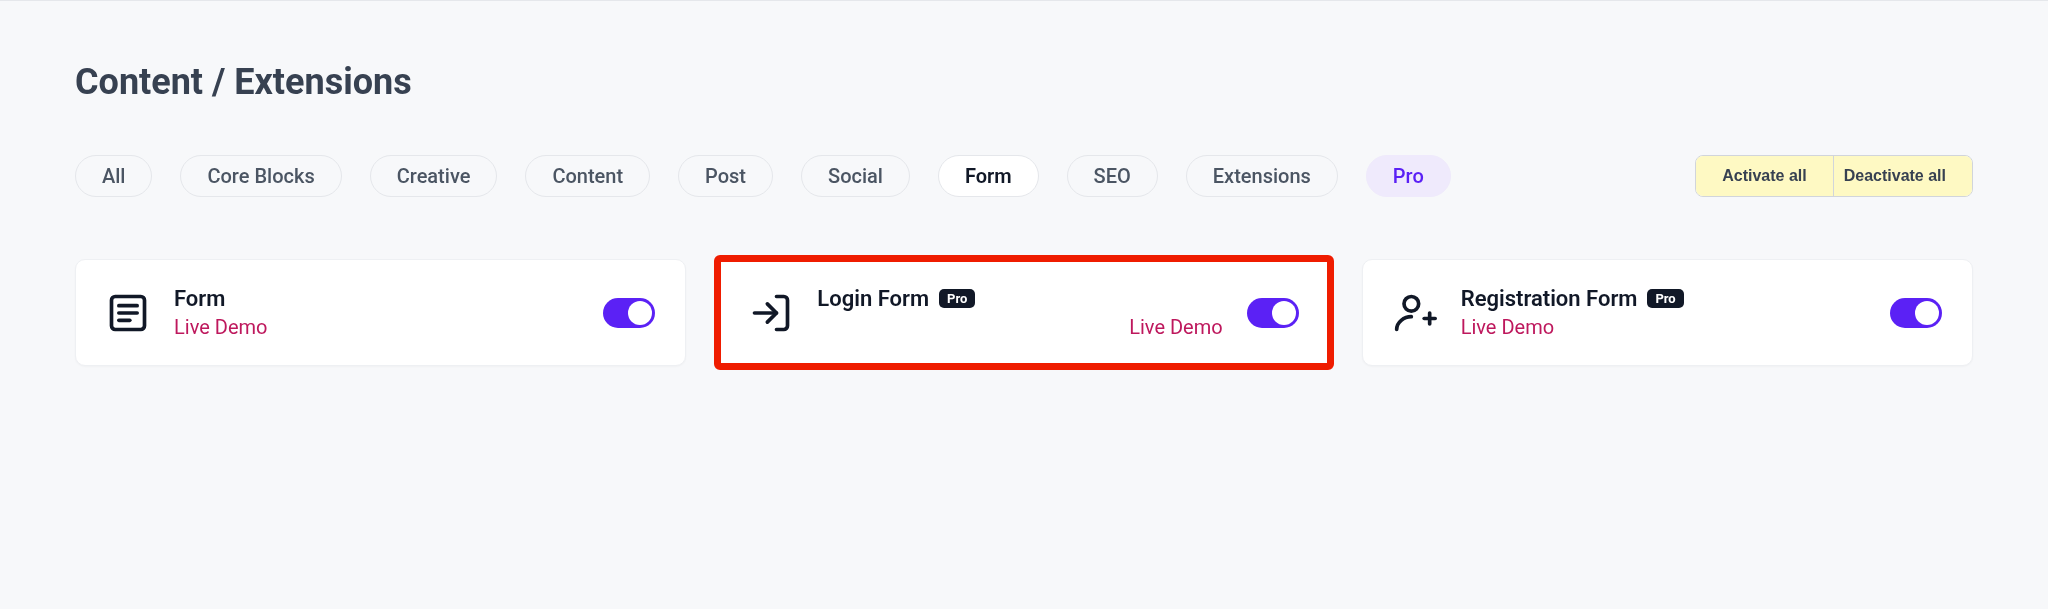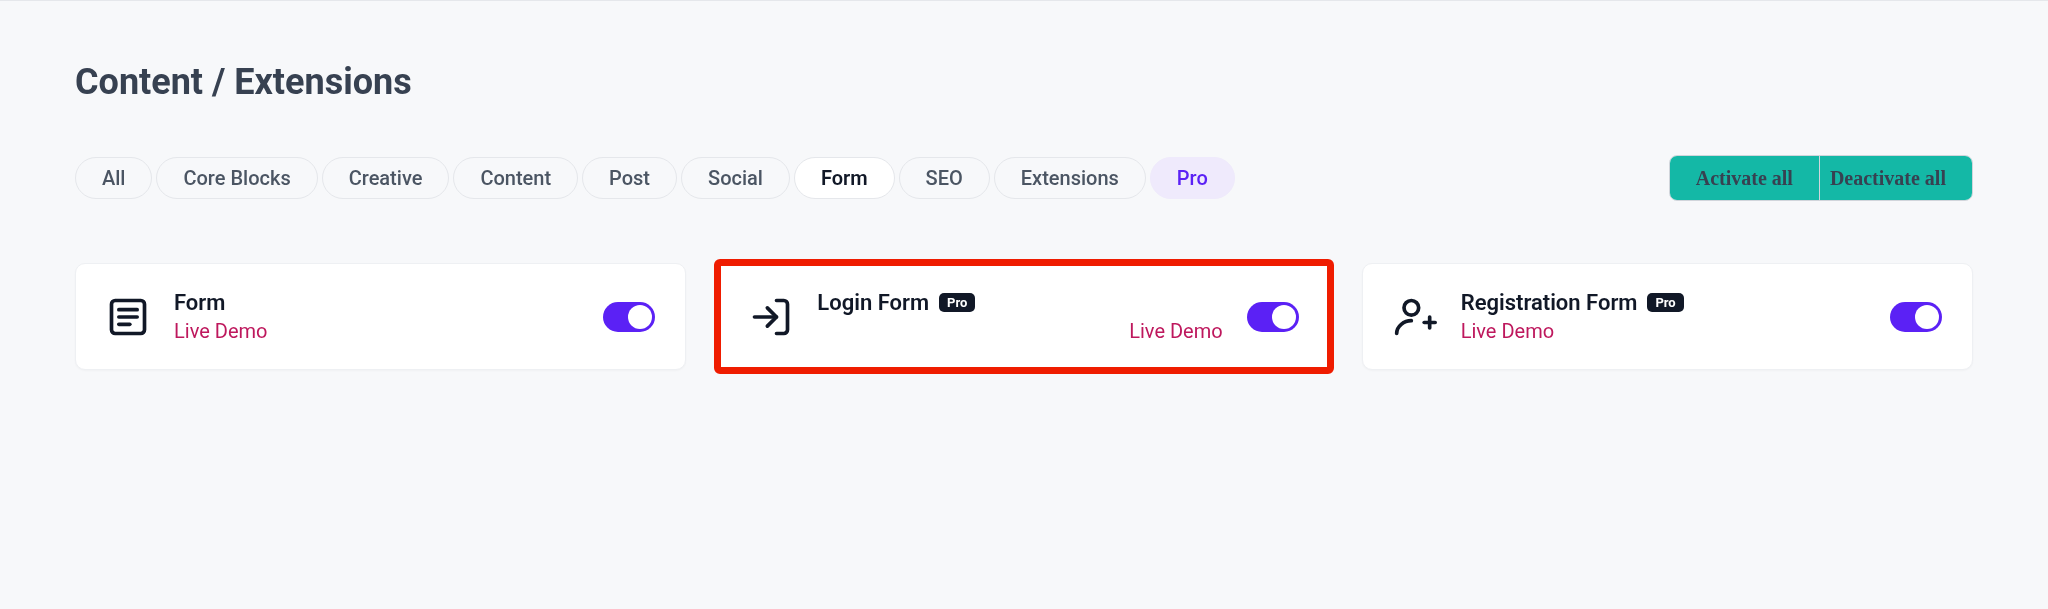--- a/index.html
+++ b/index.html
@@ -21,21 +21,21 @@
     margin-bottom: 52px;
   }
   .toolbar {
     display: flex;
     align-items: center;
     justify-content: space-between;
     margin-bottom: 62px;
   }
   .filters {
     display: flex;
-    gap: 4px;
+    gap: 28px;
     flex-wrap: wrap;
   }
   .filter-pill {
     padding: 10px 26px;
     border-radius: 999px;
     background: #ffffff;
     border: 1px solid #e5e7eb;
     font-size: 20px;
     font-weight: 500;
     color: #4b5563;
@@ -57,28 +57,27 @@
   }
   .actions {
     display: flex;
     border: 1px solid #d1d5db;
     border-radius: 8px;
     overflow: hidden;
     background: #ffffff;
   }
   .action-btn {
     padding: 12px 26px;
-    font-size: 20px;
+    font-size: 16px;
     font-weight: 600;
     color: #374151;
     cursor: pointer;
-    background: #14b8a6;
+    background: #fef9c3;
     border: none;
     line-height: 1;
-    font-family: Liberation Serif, serif;
   }
   .action-btn + .action-btn {
     border-left: 1px solid #d1d5db;
     padding-left: 10px;
   }
   .cards {
     display: flex;
     gap: 32px;
   }
   .card {

